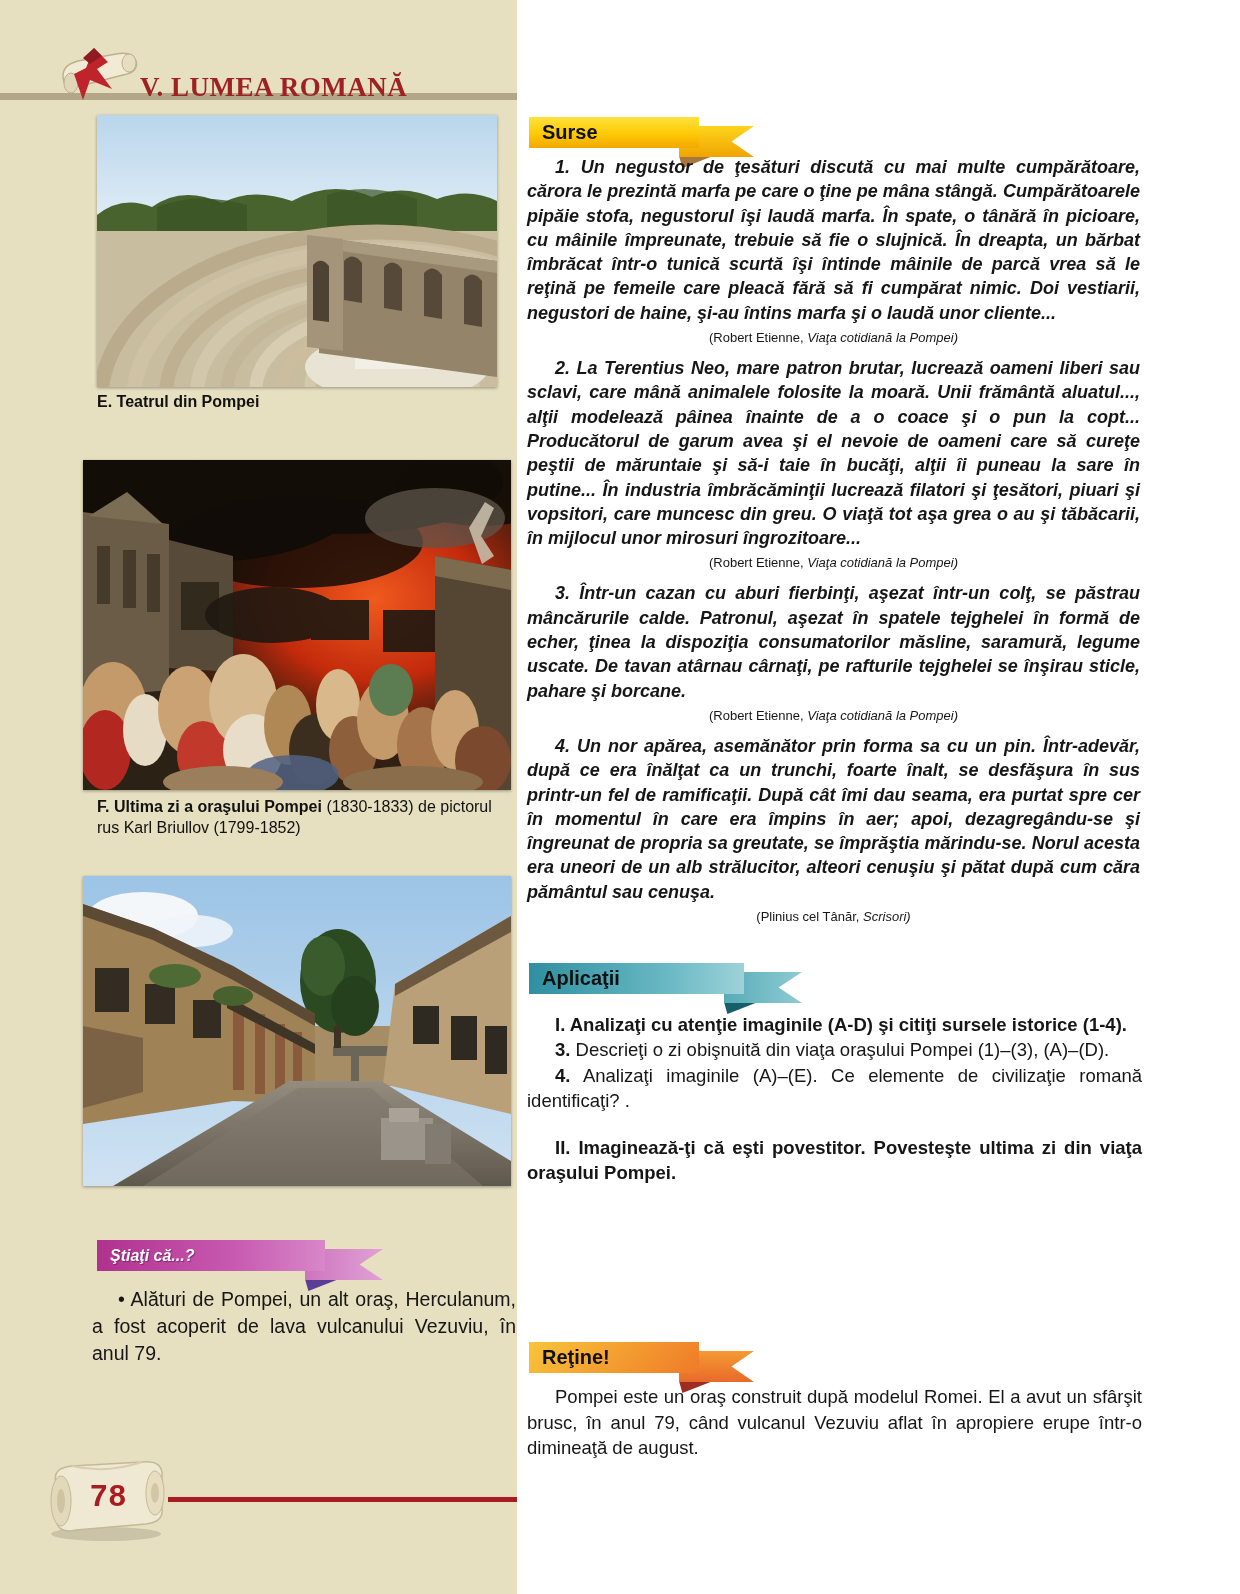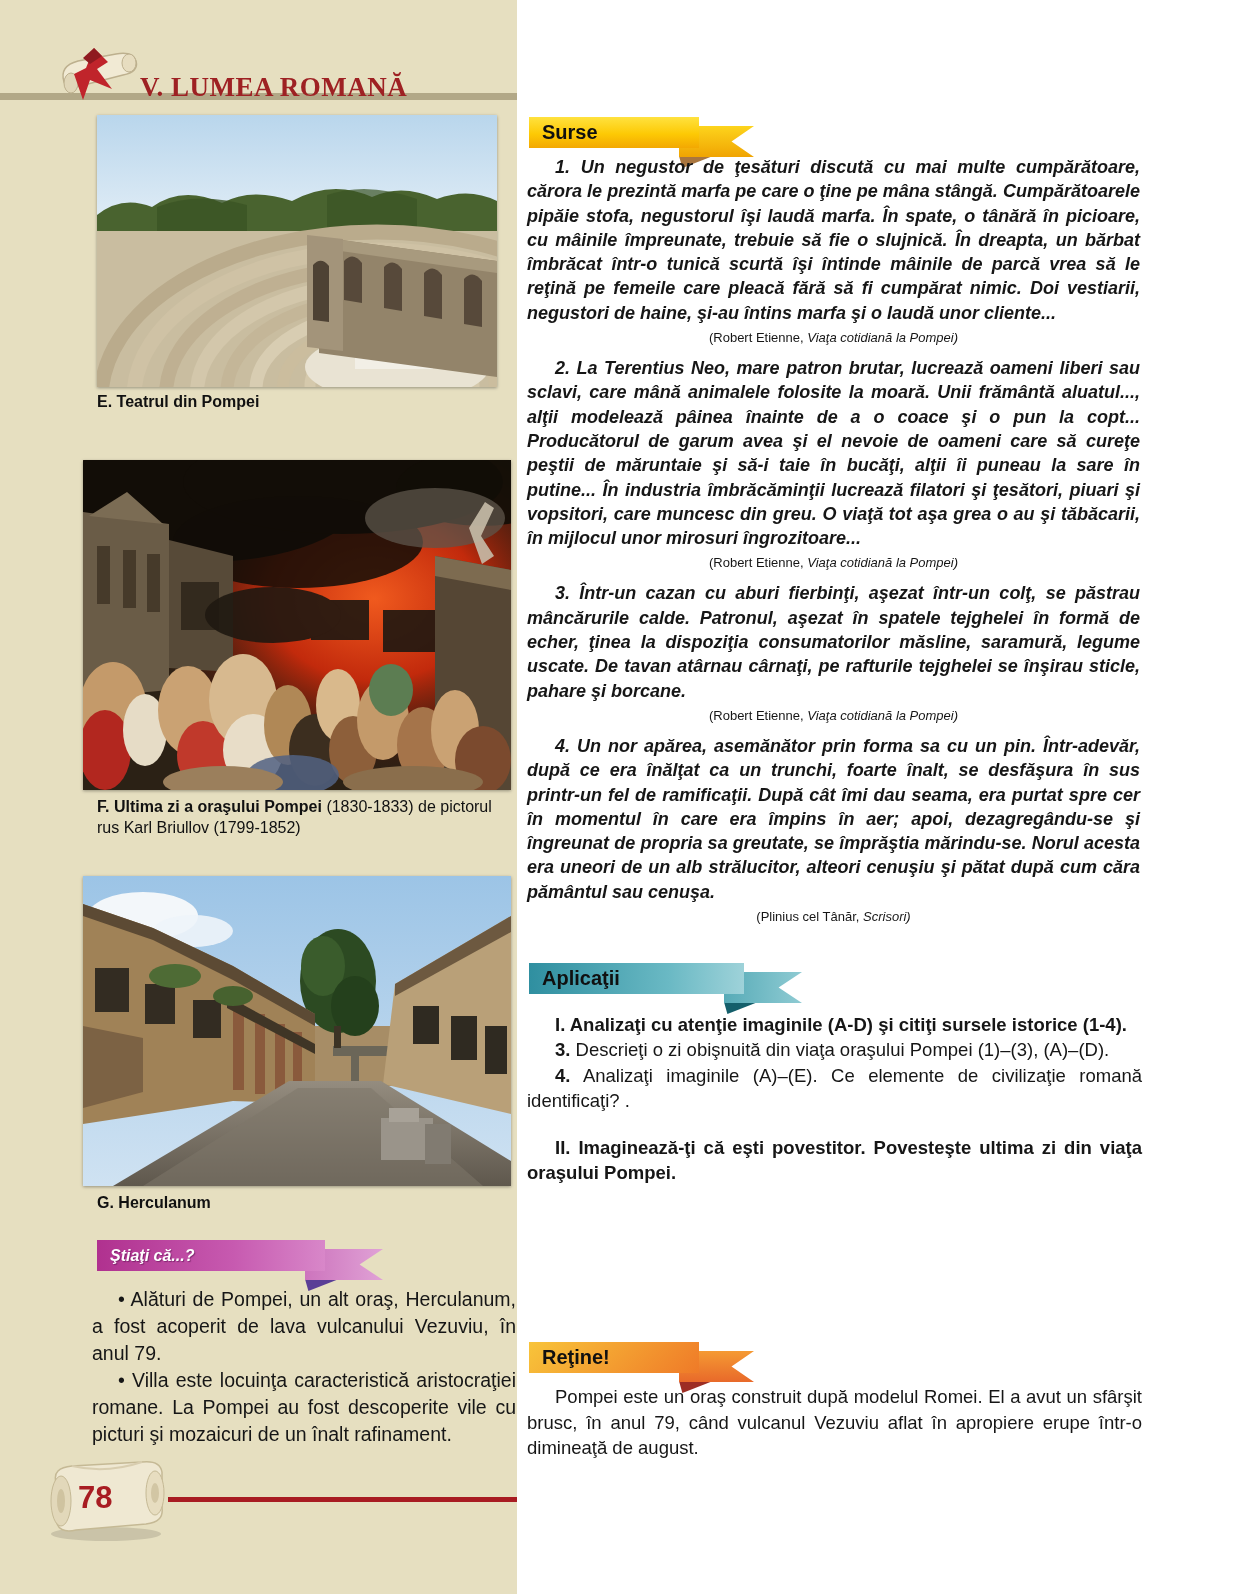--- a/index.html
+++ b/index.html
@@ -75,22 +75,22 @@
   .retine-text p { margin:0; font-size:18.5px; line-height:25.5px; text-align:justify; text-indent:28px; }
 
   
   .dyk-text { position:absolute; left:92px; top:1286px; width:424px; }
   .dyk-text p { margin:0; font-size:19.5px; line-height:27px; text-align:justify; text-indent:26px; }
 
   
   .footer-line { position:absolute; left:168px; top:1497px; width:985px; height:5px; background:#a81c22; }
   .page-scroll { position:absolute; left:36px; top:1450px; }
   .page-number {
-    position:absolute; left:78px; top:1480px; width:60px; 
-    font-family:Liberation Sans, sans-serif; font-weight:bold; font-size:31px; color:#a81c22;
+    position:absolute; left:78px; top:1480px; width:60px; text-align:center;
+    font-family:Liberation Mono, monospace; font-weight:bold; font-size:31px; color:#a81c22;
   }
   .bottom-strip { position:absolute; left:517px; top:1587px; width:723px; height:7px; background:#55544f; }
   .scroll-icon { position:absolute; left:50px; top:44px; }
 </style>
 </head>
 <body>
 
 <div class="page">
 
   <div class="left-col"></div>
@@ -284,32 +284,28 @@
         <path d="M60,310 L215,212 L288,212 L400,310 Z" fill="#7d766a" opacity="0.55"></path>
 
         <g>
           <rect x="298" y="242" width="52" height="42" fill="#9a948a"></rect>
           <rect x="342" y="248" width="26" height="40" fill="#817b71"></rect>
           <rect x="306" y="232" width="30" height="14" fill="#a8a298"></rect>
         </g>
       </g>
     </svg>
   </div>
-  <div class="caption cap-g">
-    <b>G. Herculanum</b><span></span>
-  </div>
 
   <div class="banner banner-stiati" style="left:97px; top:1240px;">
     <div class="btail"></div>
     <div class="bfold"></div>
     <div class="bbody">Ştiaţi că...?</div>
   </div>
   <div class="dyk-text">
     <p>• Alături de Pompei, un alt oraş, Herculanum, a fost acoperit de lava vulcanului Vezuviu, în anul 79.</p>
-    <p>• Villa este locuinţa caracteristică aristocraţiei romane. La Pompei au fost descoperite vile cu picturi şi mozaicuri de un înalt rafinament.</p>
   </div>
 
   <div class="page-scroll">
     <svg width="140" height="95" viewBox="0 0 140 95">
       <ellipse cx="70" cy="84" rx="55" ry="7" fill="#000" opacity="0.12"></ellipse>
       <path d="M20,32 Q16,18 36,16 L106,12 Q124,10 126,22 L126,58 Q128,72 110,74 L40,80 Q22,84 20,70 Z" fill="#efe8d2" stroke="#c5b995" stroke-width="1.5"></path>
       <ellipse cx="25" cy="51" rx="10" ry="25" fill="#e2d8ba" stroke="#c5b995"></ellipse>
       <ellipse cx="25" cy="51" rx="4" ry="12" fill="#cfc3a0"></ellipse>
       <ellipse cx="119" cy="43" rx="9" ry="22" fill="#e7ddc0" stroke="#c5b995"></ellipse>
       <ellipse cx="119" cy="43" rx="4" ry="10" fill="#d2c6a4"></ellipse>

